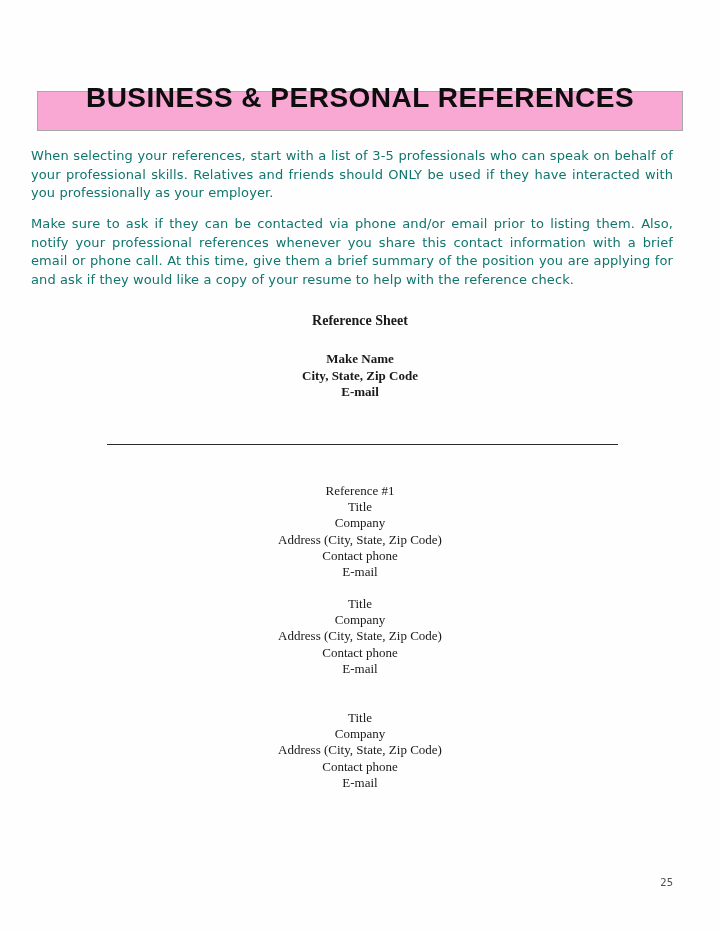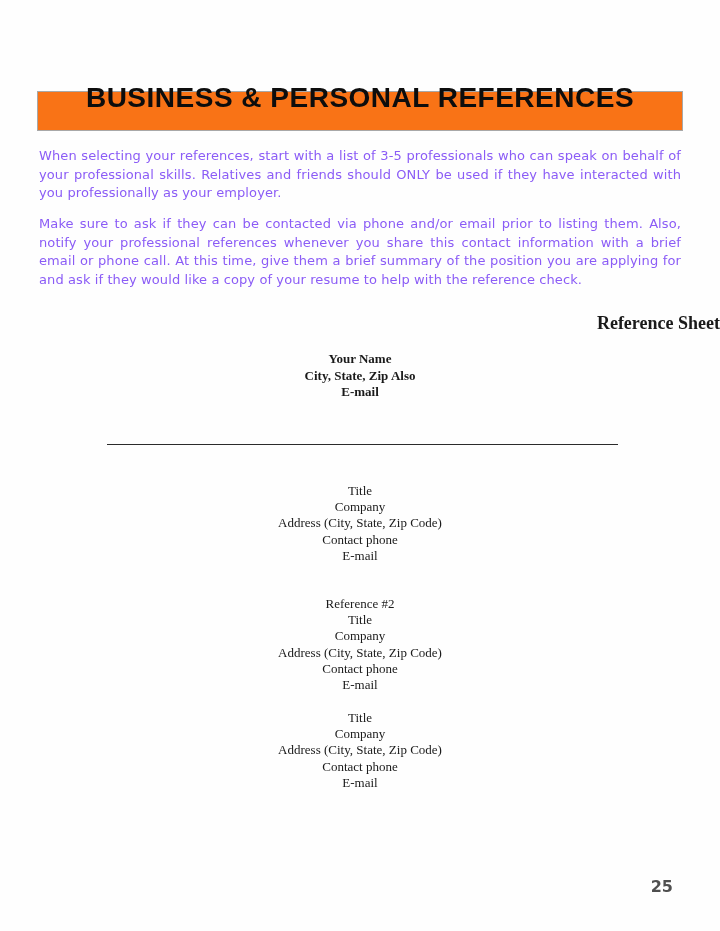--- a/index.html
+++ b/index.html
@@ -16,60 +16,59 @@
     font-family: "DejaVu Sans", sans-serif;
     color: #2a2a2a;
   }
   .title-box {
     position: absolute;
     left: 37px;
     top: 91px;
     width: 644px;
     height: 38px;
     border: 1px solid #a8a8a8;
-    background: #f97316;
+    background: #f9a8d4;
   }
   .title-text {
     position: absolute;
     left: 0;
     right: 0;
     top: -10px;
     text-align: center;
     font-family: "Liberation Sans", sans-serif;
     font-weight: 800;
     font-size: 28px;
     letter-spacing: 0.5px;
     color: #0d0d0d;
     white-space: nowrap;
   }
   .para {
     position: absolute;
-    left: 39px;
+    left: 31px;
     width: 642px;
     text-align: justify;
     font-size: 13px;
     line-height: 18.5px;
-    color: #8b5cf6;
+    color: #0f766e;
     letter-spacing: 0.1px;
   }
   .para-1 { top: 147px; }
   .para-2 { top: 215px; }
   .serif-center {
     position: absolute;
     left: 0;
     width: 720px;
     text-align: center;
     font-family: "Liberation Serif", serif;
     color: #1a1a1a;
   }
   .sheet-heading {
     top: 313px;
-    font-size: 18px;
+    font-size: 14px;
     font-weight: 700;
-    text-align: right;
   }
   .contact-block {
     top: 351px;
     font-size: 13px;
     line-height: 16.5px;
     font-weight: 700;
   }
   .divider {
     position: absolute;
     left: 107px;
@@ -88,59 +87,58 @@
     font-size: 13px;
     line-height: 16.2px;
   }
   .ref-block-1 { top: 483px; }
   .ref-block-2 { top: 596px; }
   .ref-block-3 { top: 710px; }
   .page-number {
     position: absolute;
     right: 47px;
     top: 877px;
-    font-size: 16px;
+    font-size: 10px;
     color: #4f4f4f;
     font-family: "DejaVu Sans", sans-serif;
-    font-weight: bold;
   }
 </style>
 </head>
 <body>
 
 <div class="page">
 
   <div class="title-box">
     <div class="title-text">BUSINESS &amp; PERSONAL REFERENCES</div>
   </div>
 
   <div class="para para-1">When selecting your references, start with a list of 3-5 professionals who can speak on behalf of your professional skills. Relatives and friends should ONLY be used if they have interacted with you professionally as your employer.</div>
   <div class="para para-2">Make sure to ask if they can be contacted via phone and/or email prior to listing them. Also, notify your professional references whenever you share this contact information with a brief email or phone call. At this time, give them a brief summary of the position you are applying for and ask if they would like a copy of your resume to help with the reference check.</div>
 
   <div class="serif-center sheet-heading">Reference Sheet</div>
 
   <div class="serif-center contact-block">
-    <div>Your Name</div>
-    <div>City, State, Zip Also</div>
+    <div>Make Name</div>
+    <div>City, State, Zip Code</div>
     <div>E-mail</div>
   </div>
 
   <div class="divider"></div>
 
 
   <div class="serif-center ref-block ref-block-1">
+    <div>Reference #1</div>
     <div>Title</div>
     <div>Company</div>
     <div>Address (City, State, Zip Code)</div>
     <div>Contact phone</div>
     <div>E-mail</div>
   </div>
 
   <div class="serif-center ref-block ref-block-2">
-    <div>Reference #2</div>
     <div>Title</div>
     <div>Company</div>
     <div>Address (City, State, Zip Code)</div>
     <div>Contact phone</div>
     <div>E-mail</div>
   </div>
 
   <div class="serif-center ref-block ref-block-3">
     <div>Title</div>
     <div>Company</div>

